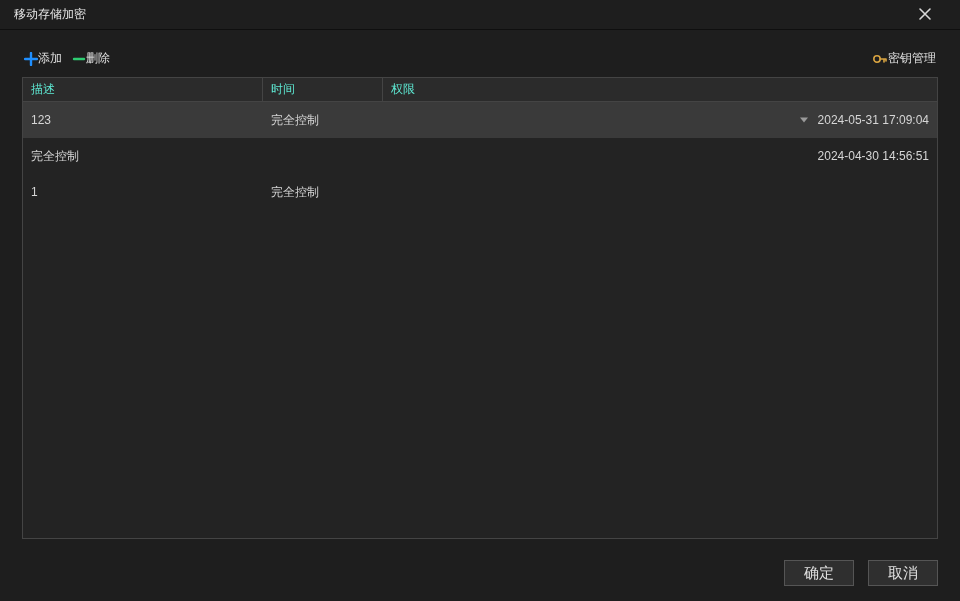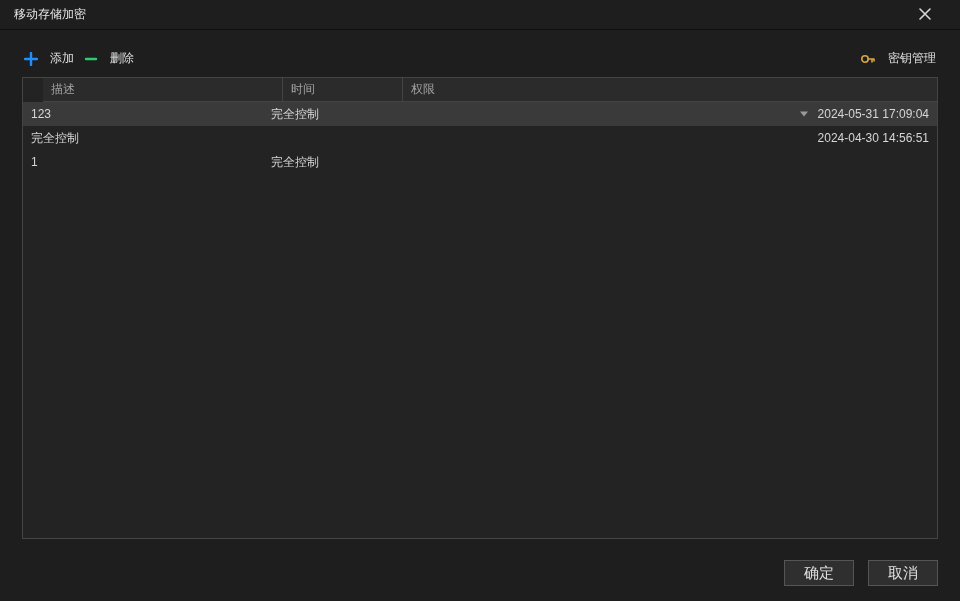--- a/index.html
+++ b/index.html
@@ -46,21 +46,21 @@
     padding: 0 2px;
   }
   .toolbar-left, .toolbar-right {
     display: flex;
     align-items: center;
     gap: 10px;
   }
   .tool-btn {
     display: inline-flex;
     align-items: center;
-    gap: 12px;
+    gap: 0;
     cursor: pointer;
     color: #e0e0e0;
     font-size: 12px;
   }
   .tool-btn .ic { display:inline-flex; align-items:center; justify-content:center; }
   .plus-icon svg { width:14px; height:14px; display:block; }
   .minus-icon svg { width:14px; height:14px; display:block; }
   .key-icon svg { width:16px; height:16px; display:block; }
 
   
@@ -69,43 +69,42 @@
     border: 1px solid #444;
     background: #232323;
     display: flex;
     flex-direction: column;
     overflow: hidden;
   }
   .thead {
     display: flex;
     background: #2b2b2b;
     height: 24px;
-    color: #a3a3a3;
-    margin-left: 20px;
+    color: #5eead4;
   }
   .th, .td {
     padding: 0 8px;
     display: flex;
     align-items: center;
     font-size: 12px;
     border-right: 1px solid #444;
     overflow: hidden;
     white-space: nowrap;
   }
   .th { border-bottom: 1px solid #444; }
   .th:last-child, .td:last-child { border-right: none; }
   .col-desc { width: 240px; }
   .col-perm { flex: 1 1 auto; position: relative; }
   .col-time { width: 120px; justify-content:flex-end; text-align:left; }
   .col-time.th { justify-content:flex-start; text-align:left; }
 
   .tbody { flex: 1 1 auto; background: #232323; }
   .tr {
     display: flex;
-    height: 24px;
+    height: 36px;
     color: #d6d6d6;
   }
   .tr.selected { background: #3a3a3a; }
   .tr:not(.selected) {  }
   .td { border-bottom: 0; border-right: 1px solid transparent; }
   .tr .col-time { color: #d6d6d6; }
 
   .perm-caret {
     position: absolute;
     right: 8px;

